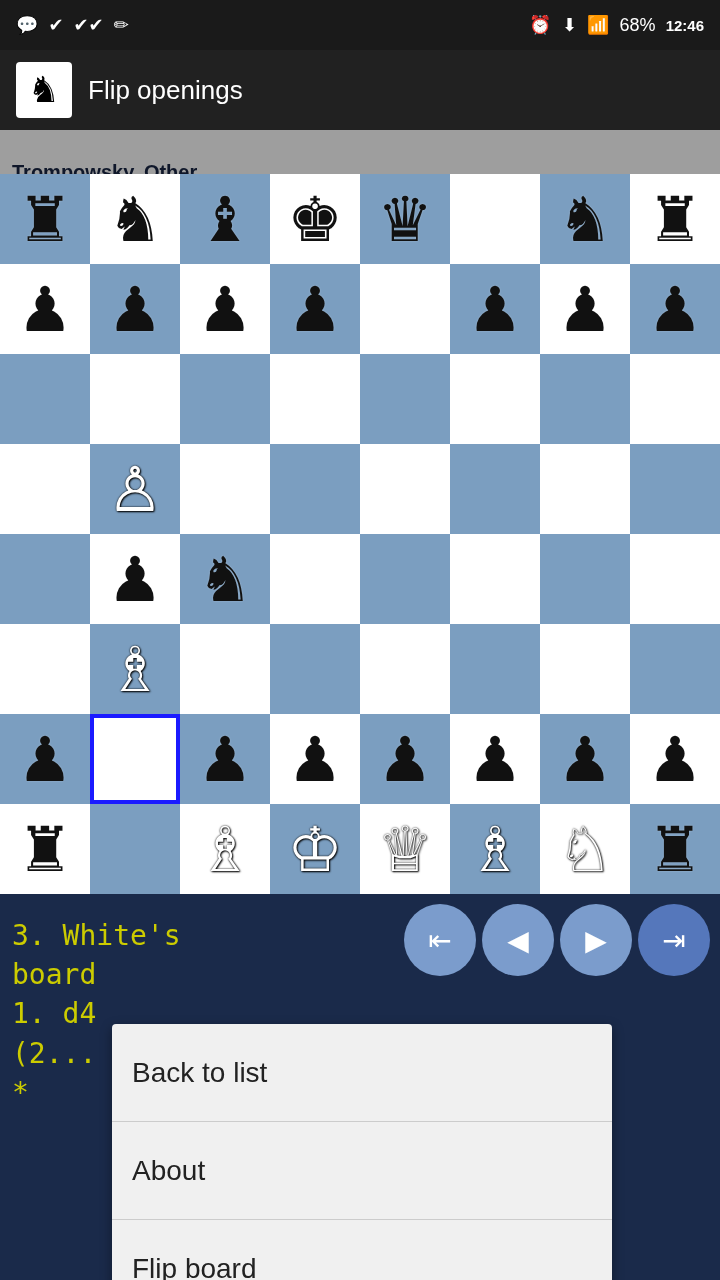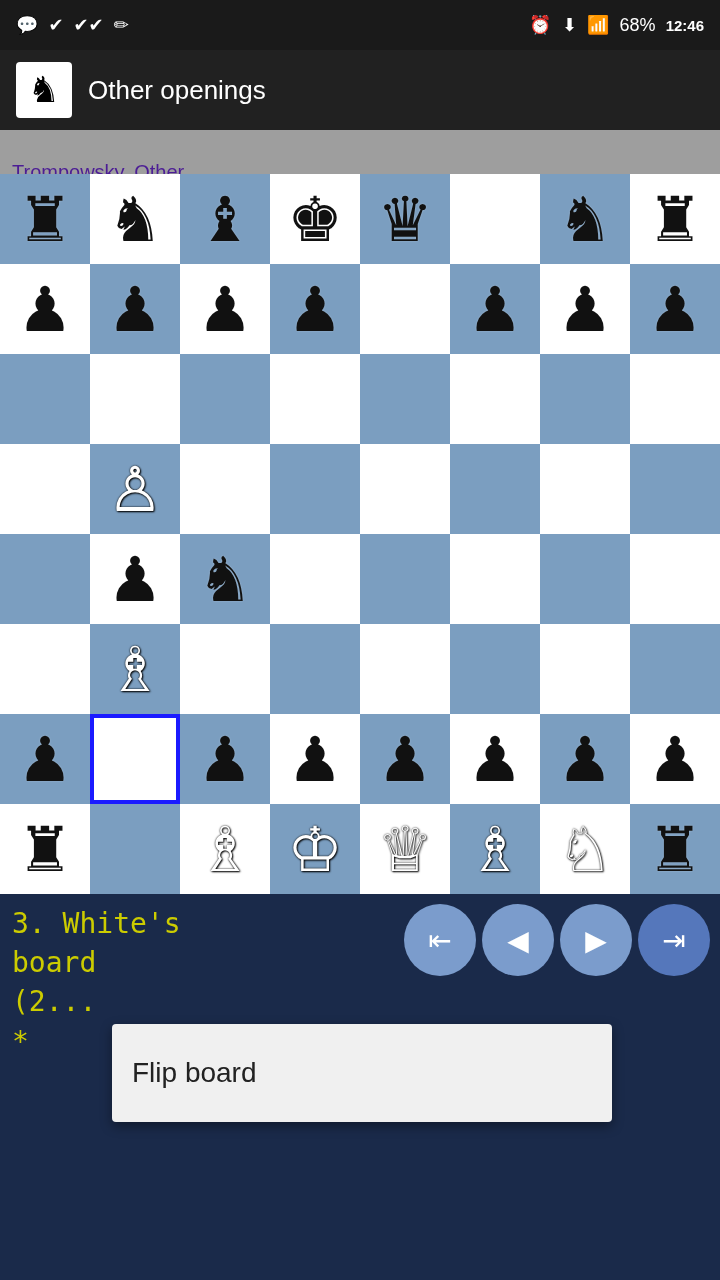--- a/index.html
+++ b/index.html
@@ -56,23 +56,23 @@
     
     .breadcrumb {
       width: 720px;
       height: 44px;
       background: #9e9e9e;
       display: flex;
       align-items: center;
       padding: 0 12px;
     }
     .breadcrumb-text {
-      color: #4c1d95;
+      color: #0f172a;
       font-size: 20px;
-      font-weight: normal;
+      font-weight: bold;
       margin-top: 41px;
     }
 
     
     .chess-board-container {
       width: 720px;
       height: 720px;
       position: relative;
     }
     .chess-board {
@@ -109,21 +109,21 @@
       height: 386px;
     }
 
     
     .move-text-area {
       width: 100%;
       height: 130px;
       background: #1a2a4a;
       display: flex;
       align-items: flex-start;
-      padding: 10px 12px;
+      padding: 22px 12px;
       position: relative;
     }
     .move-text {
       color: #cccc00;
       font-size: 28px;
       font-family: monospace;
       line-height: 1.4;
     }
 
     
@@ -189,21 +189,21 @@
     <span>📶</span>
     <span>68%</span>
     <span style="font-size:15px;font-weight:bold;">12:46</span>
   </div>
 </div>
 
 <div class="app-header">
   <div class="app-icon">
     <span>♞</span>
   </div>
-  <span class="app-title">Other openings</span>
+  <span class="app-title">Flip openings</span>
 </div>
 
 <div class="breadcrumb">
   <span class="breadcrumb-text">Trompowsky, Other</span>
 </div>
 
 <div class="chess-board-container">
   <div class="chess-board" id="chess-board">
   <div class="cell dark">
         <span style="color: rgb(17, 17, 17); text-shadow: rgba(255, 255, 255, 0.3) 0px 0px 2px;">♜</span>
@@ -334,29 +334,36 @@
         <span style="color: rgb(17, 17, 17); text-shadow: rgba(255, 255, 255, 0.3) 0px 0px 2px;">♜</span>
       </div>
     </div>
 </div>
 
 <div class="bottom-area">
   <div class="move-text-area">
     <div class="move-text">
       <div>3. White's</div>
       <div>board</div>
+      <div>1. d4</div>
       <div>(2...</div>
       <div>*</div>
     </div>
     <div class="nav-buttons">
       <button class="nav-btn">⇤</button>
       <button class="nav-btn">◀</button>
       <button class="nav-btn">▶</button>
       <button class="nav-btn accent">⇥</button>
     </div>
   </div>
 
   <div class="dropdown-menu">
     <div class="menu-item">
+      <span>Back to list</span>
+    </div>
+    <div class="menu-item">
+      <span>About</span>
+    </div>
+    <div class="menu-item">
       <span>Flip board</span>
     </div>
   </div>
 </div>
 
 </body></html>

